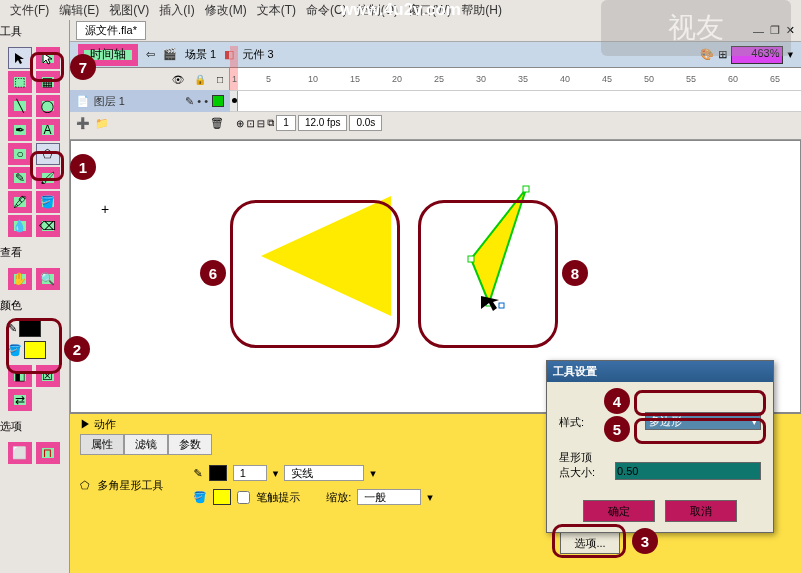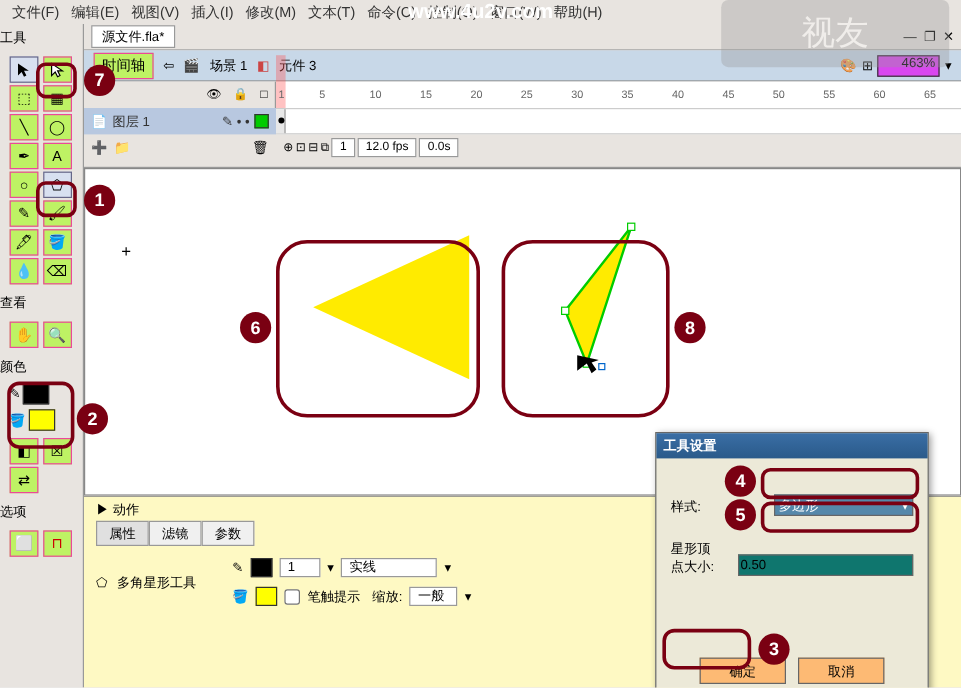--- a/index.html
+++ b/index.html
@@ -5,21 +5,21 @@
 * { margin:0; padding:0; box-sizing:border-box; font-family:"Microsoft YaHei",SimSun,sans-serif; }
 body { width:801px; height:573px; background:#e8e8e8; overflow:hidden; font-size:11px; position:relative; }
 .menubar { height:20px; background:#e8e4e0; display:flex; align-items:center; padding:0 6px; gap:2px; font-size:12px; color:#333; }
 .menubar span { cursor:default; padding:0 4px; }
 .watermark { position:absolute; top:0; left:50%; transform:translateX(-50%); color:#fff; font-size:17px; z-index:900; font-weight:bold; }
 .logo-stamp { position:absolute; top:0; right:10px; width:190px; height:56px; background:#999; opacity:0.35; z-index:900; border-radius:6px; display:flex; align-items:center; justify-content:center; font-size:28px; color:#fff; }
 .main-row { display:flex; height:553px; }
 .tool-col { width:70px; background:#e8e4e0; border-right:1px solid #999; }
 .tool-header { font-size:11px; text-align:left; padding:4px 0; }
 .tool-grid { display:grid; grid-template-columns:1fr 1fr; gap:2px; padding:4px 8px; }
-.tool-btn { width:24px; height:22px; background:#bef264; border:1px solid #ec4899; display:flex; align-items:center; justify-content:center; cursor:pointer; font-size:12px; }
+.tool-btn { width:24px; height:22px; background:#86efac; border:6px solid #ec4899; display:flex; align-items:center; justify-content:center; cursor:pointer; font-size:12px; }
 .tool-btn.sel { background:#d8e0f0; border:1px solid #668; }
 .color-row { display:flex; align-items:center; gap:2px; padding:2px 8px; }
 .color-swatch { width:22px; height:18px; border:1px solid #333; }
 .content-col { flex:1; display:flex; flex-direction:column; background:#f0ece8; }
 .tab-row { height:22px; background:#e8e4e0; display:flex; align-items:center; padding:0 6px; gap:6px; border-bottom:1px solid #aaa; }
 .doc-tab { background:#fff; border:1px solid #999; padding:1px 8px; font-size:11px; }
 .scene-row { height:26px; background:#c8d8e8; display:flex; align-items:center; padding:0 8px; gap:8px; border-bottom:1px solid #888; }
 .timeline-area { height:72px; background:#e8e4e0; border-bottom:1px solid #999; }
 .tl-header { height:22px; display:flex; }
 .layer-head { width:160px; background:#e8e4e0; border-right:1px solid #999; display:flex; justify-content:flex-end; align-items:center; padding:0 6px; gap:10px; font-size:10px; }
@@ -29,38 +29,38 @@
 .layer-name { width:160px; background:#b8c8e0; display:flex; align-items:center; padding:0 6px; gap:4px; font-size:11px; color:#333; }
 .frame-strip { flex:1; background:#fff; border-top:1px solid #ccc; border-bottom:1px solid #ccc; position:relative; }
 .frame1 { position:absolute; left:0; width:8px; height:100%; background:#e8e8e8; border-right:1px solid #999; }
 .frame1::after { content:""; position:absolute; top:7px; left:2px; width:5px; height:5px; background:#000; border-radius:50%; }
 .playhead { position:absolute; left:0; top:-22px; width:8px; height:44px; background:rgba(255,80,80,0.35); }
 .tl-footer { height:22px; display:flex; align-items:center; }
 .layer-ctrls { width:160px; display:flex; align-items:center; padding:0 6px; gap:6px; }
 .frame-stats { flex:1; display:flex; align-items:center; gap:2px; font-size:10px; padding:0 6px; }
 .stat-box { border:1px solid #999; background:#fff; padding:0 6px; height:16px; line-height:14px; }
 .canvas-area { flex:1; background:#fff; border:1px solid #888; position:relative; overflow:hidden; }
-.props-area { height:160px; background:#fef9c3; border-top:1px solid #888; }
+.props-area { height:160px; background:#fde047; border-top:1px solid #888; }
 .props-tabs { height:20px; display:flex; align-items:end; padding:0 10px; gap:0; }
 .props-tab { padding:2px 10px; font-size:11px; border:1px solid #999; background:#f0f0f0; }
 .props-tab.active { background:#e0e0e0; }
 .props-body { display:flex; padding:10px; gap:30px; }
 .zoom-box { margin-left:auto; display:flex; gap:4px; align-items:center; }
 .zoom-input { width:52px; height:18px; border:1px solid #333; background:#d946ef; text-align:right; padding:0 3px; font-size:11px; }
 .annot-circle { position:absolute; width:26px; height:26px; background:#7a0012; border-radius:50%; color:#fff; font-weight:bold; display:flex; align-items:center; justify-content:center; font-size:15px; z-index:800; }
 .annot-ring { position:absolute; border:3px solid #7a0012; border-radius:10px; z-index:799; }
 .dialog { position:absolute; width:228px; background:#ece9d8; border:1px solid #666; box-shadow:2px 2px 6px rgba(0,0,0,0.4); z-index:700; }
 .dialog-title { background:linear-gradient(#3a6ea5,#2a5a8a); color:#fff; padding:3px 6px; font-size:11px; font-weight:bold; }
 .dialog-body { padding:10px 12px; }
 .dlg-row { display:flex; align-items:flex-end; margin:20px 0; gap:16px; font-size:11px; }
 .dlg-row label { width:70px; }
 .dlg-inp { flex:1; height:18px; border:1px solid #666; background:#0f766e; padding:0 1px; font-size:11px; }
 .dlg-sel { flex:1; height:18px; border:1px solid #666; background:#58a; color:#fff; padding:0 3px; font-size:11px; display:flex; align-items:center; justify-content:space-between; }
 .dlg-btns { display:flex; gap:10px; justify-content:center; margin-top:14px; }
-.dlg-btn { width:72px; height:22px; border:1px solid #666; background:#fdba74; font-size:11px; cursor:pointer;margin-top:48px; }
+.dlg-btn { width:72px; height:22px; border:1px solid #666; background:#be185d; font-size:11px; cursor:pointer; }
 .opt-btn { position:absolute; width:60px; height:22px; border:1px solid #666; background:#ece9d8; font-size:11px; display:flex; align-items:center; justify-content:center; }
 .big-round { position:absolute; border:3px solid #7a0012; border-radius:26px; }
 svg { overflow:visible; }
 </style>
 </head>
 <body>
 
 <div class="menubar">
   <span>文件(F)</span>
   <span>编辑(E)</span>
@@ -246,22 +246,22 @@
             <div class="stat-box" style="width:34px">1</div>
             <span>▾</span>
             <div class="stat-box" style="width:80px">实线</div>
             <span>▾</span>
           </div>
           <div style="display:flex;gap:6px;align-items:center;margin-top:8px">
             <span>🪣</span>
             <div class="color-swatch" style="width:18px;height:16px;background:#ffff00"></div>
             <input type="checkbox" style="">
             <span>笔触提示</span>
-            <span style="margin-left:4px">缩放:</span>
-            <div class="stat-box" style="width:40px">一般</div>
+            <span style="margin-left:20px">缩放:</span>
+            <div class="stat-box" style="width:64px">一般</div>
             <span>▾</span>
           </div>
         </div>
       </div>
     </div>
   </div>
 </div>
 
 <div class="opt-btn" style="left:560px;top:532px">选项...</div>
 

